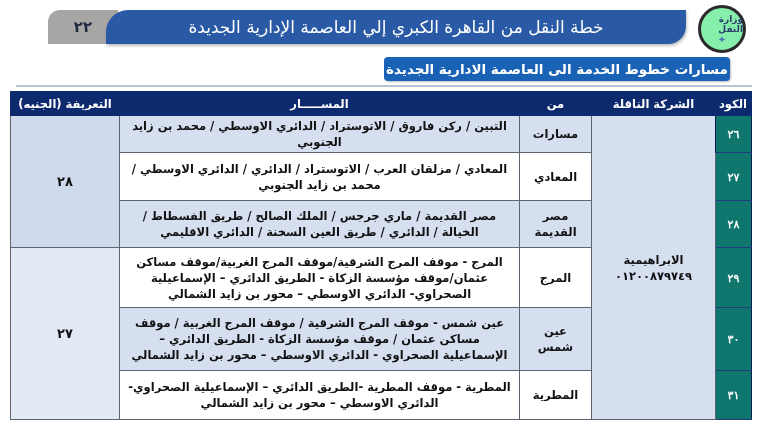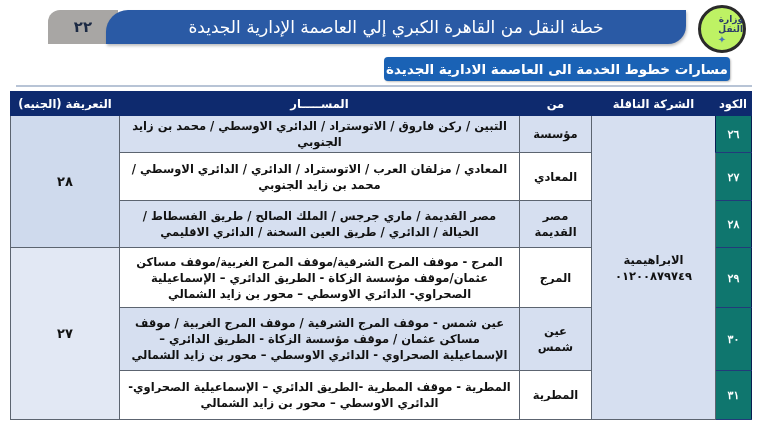--- a/index.html
+++ b/index.html
@@ -25,21 +25,21 @@
     flex: 1; height: 34px; background: #2a5aa5;
     border-top-left-radius: 22px; border-bottom-right-radius: 18px;
     margin-left: -12px;
     display: flex; align-items: center; justify-content: center;
     color: #ffffff; font-weight: normal; font-size: 17px;
     box-shadow: 1px 2px 3px rgba(0,0,0,0.25);
     direction: rtl;
   }
   .logo {
     position: absolute; right: 20px; top: 5px; width: 48px; height: 48px;
-    border-radius: 50%; border: 3px solid #2a2a2a; background: #bef264;
+    border-radius: 50%; border: 3px solid #2a2a2a; background: #86efac;
     display: flex; flex-direction: column; align-items: center; justify-content: center;
     font-size: 8px; color: #2c3b6a; font-weight: bold;
   }
   .logo .logo-mark { font-size: 9px; }
   .logo .logo-star { font-size: 10px; color: #4a74b8; }
 
   .subtitle-box {
     position: absolute; right: 36px; top: 57px; width: 346px; height: 24px;
     background: #1a62b5; border-radius: 4px;
     display: flex; align-items: center; justify-content: center;
@@ -125,21 +125,21 @@
         <th>التعريفة (الجنيه)</th>
       </tr>
     </thead>
     <tbody>
       <tr class="shade r26">
         <td class="code-cell">٢٦</td>
         <td class="company-cell" rowspan="6">
           <span>الابراهيمية</span>
           <span class="company-phone">٠١٢٠٠٨٧٩٧٤٩</span>
         </td>
-        <td class="from-cell">مؤسسة</td>
+        <td class="from-cell">مسارات</td>
         <td class="route-cell">التبين / ركن فاروق / الاتوستراد / الدائري الاوسطي / محمد بن زايد الجنوبي</td>
         <td class="fare-a" rowspan="3">٢٨</td>
       </tr>
       <tr class="plain r27">
         <td class="code-cell">٢٧</td>
         <td class="from-cell">المعادي</td>
         <td class="route-cell">المعادي / مزلقان العرب / الاتوستراد / الدائري / الدائري الاوسطي / محمد بن زايد الجنوبي</td>
       </tr>
       <tr class="shade r28">
         <td class="code-cell">٢٨</td>

